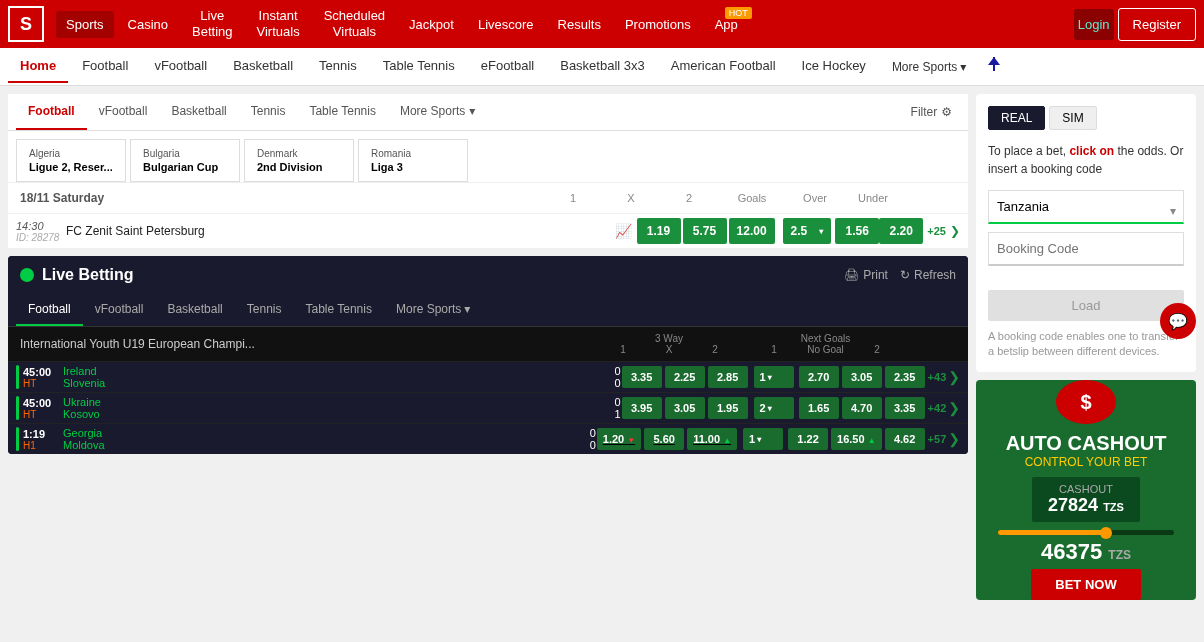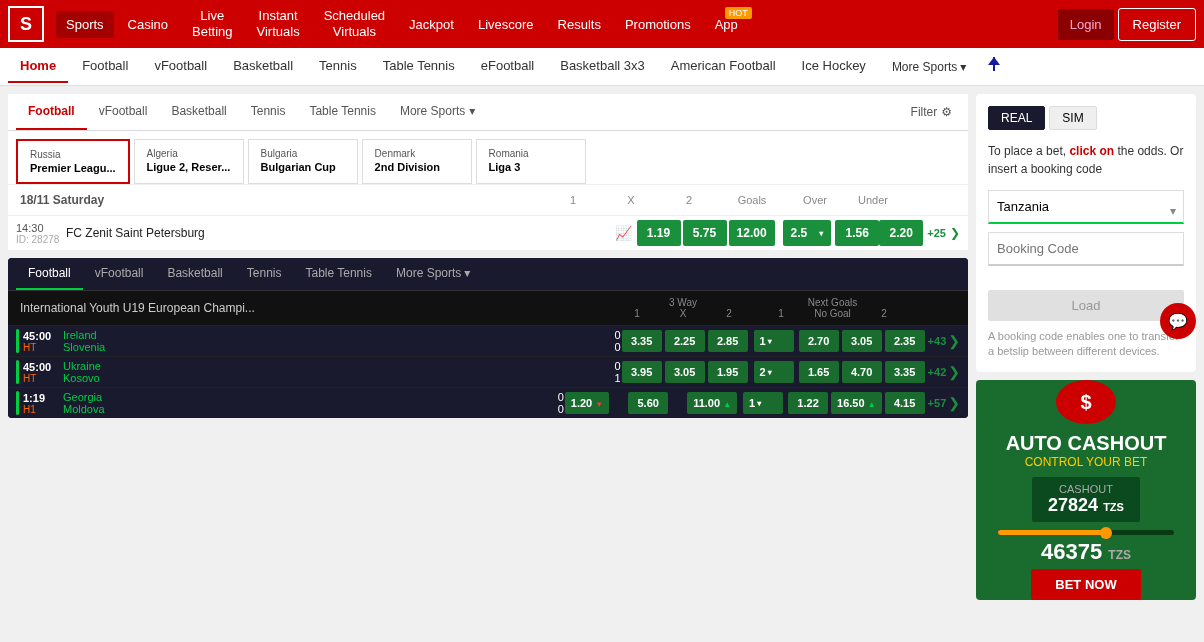--- a/index.html
+++ b/index.html
@@ -5,21 +5,21 @@
     * { margin: 0; padding: 0; box-sizing: border-box; }
     body { font-family: Arial, sans-serif; font-size: 12px; background: #f0f0f0; width: 1204px; overflow-x: hidden; }
 
     
     .top-nav { background: #cc0000; display: flex; align-items: center; height: 48px; padding: 0 8px; gap: 4px; }
     .logo { background: #cc0000; border: 2px solid white; color: white; font-weight: bold; font-size: 18px; width: 36px; height: 36px; display: flex; align-items: center; justify-content: center; margin-right: 8px; }
     .top-nav a { color: white; text-decoration: none; padding: 6px 10px; font-size: 13px; white-space: nowrap; }
     .top-nav a.active { background: rgba(0,0,0,0.2); border-radius: 3px; }
     .hot-badge { background: #ff9900; color: white; font-size: 9px; padding: 1px 4px; border-radius: 2px; position: absolute; top: -4px; right: -4px; }
     .top-nav .spacer { flex: 1; }
-    .btn-login { background: #8b0000; color: #f9a8d4; border: none; padding: 8px 12px; cursor: pointer; border-radius: 3px; font-size: 13px; }
+    .btn-login { background: #8b0000; color: #5eead4; border: none; padding: 8px 4px; cursor: pointer; border-radius: 3px; font-size: 13px; }
     .btn-register { background: transparent; color: white; border: 1px solid white; padding: 8px 14px; cursor: pointer; border-radius: 3px; font-size: 13px; }
 
     
     .sec-nav { background: white; border-bottom: 1px solid #ddd; display: flex; align-items: center; padding: 0 8px; height: 38px; gap: 2px; }
     .sec-nav a { color: #333; text-decoration: none; padding: 8px 12px; font-size: 13px; white-space: nowrap; border-bottom: 2px solid transparent; height: 32px; display: flex; align-items: center; }
     .sec-nav a.active { color: #cc0000; border-bottom: 2px solid #cc0000; font-weight: bold; }
     .sec-nav .more-sports { color: #333; cursor: pointer; display: flex; align-items: center; gap: 3px; padding: 8px 12px; }
 
     
     .main-layout { display: flex; gap: 8px; padding: 8px; }
@@ -40,21 +40,21 @@
     .league-tab .name { font-weight: bold; font-size: 11px; margin-top: 2px; }
 
     
     .date-row { background: white; padding: 8px 12px; display: flex; align-items: center; gap: 8px; color: #555; font-size: 12px; border-top: 1px solid #eee; }
     .date-row .date { font-weight: bold; flex: 1; }
     .date-row .col-label { width: 50px; text-align: center; font-size: 11px; color: #888; }
 
     
     .match-section { background: white; margin-bottom: 2px; }
     .match-row { display: flex; align-items: center; padding: 4px 8px; border-top: 1px solid #f0f0f0; }
-    .match-time { width: 50px; font-size: 11px; color: #555; }
+    .match-time { width: 50px; font-size: 11px; color: #555; font-style: italic; }
     .match-time .id { color: #aaa; font-size: 10px; }
     .match-teams { flex: 1; font-size: 12px; }
     .match-teams .team { color: #222; }
     .trend-icon { width: 24px; text-align: center; color: #aaa; font-size: 14px; }
     .odds-group { display: flex; gap: 2px; }
     .odd-btn { background: #1a8f3c; color: white; border: none; padding: 6px 8px; cursor: pointer; font-size: 12px; font-weight: bold; min-width: 44px; text-align: center; border-radius: 2px; }
     .odd-btn.with-arrow { display: flex; align-items: center; gap: 12px; }
     .plus-more { color: #1a8f3c; font-size: 11px; font-weight: bold; padding: 0 4px; cursor: pointer; }
     .arrow-right { color: #1a8f3c; cursor: pointer; }
 
@@ -65,21 +65,21 @@
     .live-title { color: white; font-size: 16px; font-weight: bold; }
     .live-actions { margin-left: auto; display: flex; gap: 12px; }
     .live-action-btn { color: #aaa; background: none; border: none; cursor: pointer; font-size: 12px; display: flex; align-items: center; gap: 4px; }
 
     
     .live-sport-tabs { background: #1a1a2e; display: flex; align-items: center; padding: 0 8px; border-bottom: 1px solid #333; }
     .live-sport-tab { padding: 8px 12px; cursor: pointer; font-size: 12px; color: #aaa; border-bottom: 2px solid transparent; white-space: nowrap; }
     .live-sport-tab.active { color: white; border-bottom: 2px solid #00cc44; }
 
     
-    .live-match-header { background: #111; display: flex; align-items: center; padding: 6px 12px; color: #888; font-size: 11px; }
+    .live-match-header { background: #111; display: flex; align-items: center; padding: 6px 12px; color: #888; font-size: 11px; gap: 7px; }
     .live-match-header .title { flex: 1; color: #ccc; font-size: 12px; }
     .col-hdr { text-align: center; font-size: 10px; color: #888; min-width: 44px; }
     .live-match-row { display: flex; align-items: center; padding: 3px 8px; border-top: 1px solid #222; background: #1a1a2e; }
     .live-time { width: 40px; font-size: 11px; }
     .live-time .mins { color: #fff; font-weight: bold; font-size: 11px; }
     .live-time .period { color: #ff6600; font-size: 10px; }
     .live-teams { flex: 1; }
     .live-team { color: #00cc44; font-size: 11px; display: flex; justify-content: space-between; }
     .live-score { color: white; font-size: 11px; }
     .live-odd-btn { background: #1a6b2e; color: white; border: none; padding: 5px 6px; cursor: pointer; font-size: 11px; font-weight: bold; min-width: 40px; text-align: center; border-radius: 2px; margin: 1px; }
@@ -193,24 +193,20 @@
         <span>More Sports</span>
         <span>▾</span>
       </div>
       <div class="filter-btn">
         <span>Filter</span>
         <span>⚙</span>
       </div>
     </div>
 
     <div class="league-tabs">
-      <div class="league-tab active">
-        <div class="country">Russia</div>
-        <div class="name">Premier Leagu...</div>
-      </div>
       <div class="league-tab">
         <div class="country">Algeria</div>
         <div class="name">Ligue 2, Reser...</div>
       </div>
       <div class="league-tab">
         <div class="country">Bulgaria</div>
         <div class="name">Bulgarian Cup</div>
       </div>
       <div class="league-tab">
         <div class="country">Denmark</div>
@@ -255,20 +251,34 @@
         </button>
         <div style="width:4px;"></div>
         <button class="odd-btn">1.56</button>
         <button class="odd-btn">2.20</button>
         <span class="plus-more">+25</span>
         <span class="arrow-right">❯</span>
       </div>
     </div>
 
     <div class="live-section">
+      <div class="live-header">
+        <div class="live-dot"></div>
+        <span class="live-title">Live Betting</span>
+        <div class="live-actions">
+          <button class="live-action-btn">
+            <span>🖨</span>
+            <span>Print</span>
+          </button>
+          <button class="live-action-btn">
+            <span>↻</span>
+            <span>Refresh</span>
+          </button>
+        </div>
+      </div>
 
       <div class="live-sport-tabs">
         <div class="live-sport-tab active">Football</div>
         <div class="live-sport-tab">vFootball</div>
         <div class="live-sport-tab">Basketball</div>
         <div class="live-sport-tab">Tennis</div>
         <div class="live-sport-tab">Table Tennis</div>
         <div class="live-sport-tab" style="display:flex;align-items:center;gap:3px;">
           <span>More Sports</span>
           <span>▾</span>
@@ -373,42 +383,42 @@
         <div class="live-teams">
           <div class="live-team">
             <span>Georgia</span>
             <span class="live-score">0</span>
           </div>
           <div class="live-team">
             <span>Moldova</span>
             <span class="live-score">0</span>
           </div>
         </div>
-        <div style="display:flex;gap:17px;margin-right:4px;">
+        <div style="display:flex;gap:1px;margin-right:4px;text-decoration:underline;">
           <button class="live-odd-btn">
             <span>1.20</span>
             <span class="down-arrow-red">▼</span>
           </button>
           <button class="live-odd-btn">5.60</button>
           <button class="live-odd-btn">
             <span>11.00</span>
             <span class="up-arrow-green">▲</span>
           </button>
         </div>
         <button class="live-odd-btn with-down" style="margin-right:4px;">
           <span>1</span>
           <span class="down-arrow">▾</span>
         </button>
         <div style="display:flex;gap:1px;">
           <button class="live-odd-btn">1.22</button>
           <button class="live-odd-btn">
             <span>16.50</span>
             <span class="up-arrow-green">▲</span>
           </button>
-          <button class="live-odd-btn">4.15</button>
+          <button class="live-odd-btn">4.62</button>
         </div>
         <span class="live-plus">+57</span>
         <span class="live-arrow">❯</span>
       </div>
 
     </div>
   </div>
 
   <div class="right-panel">
     <div class="bet-panel">

